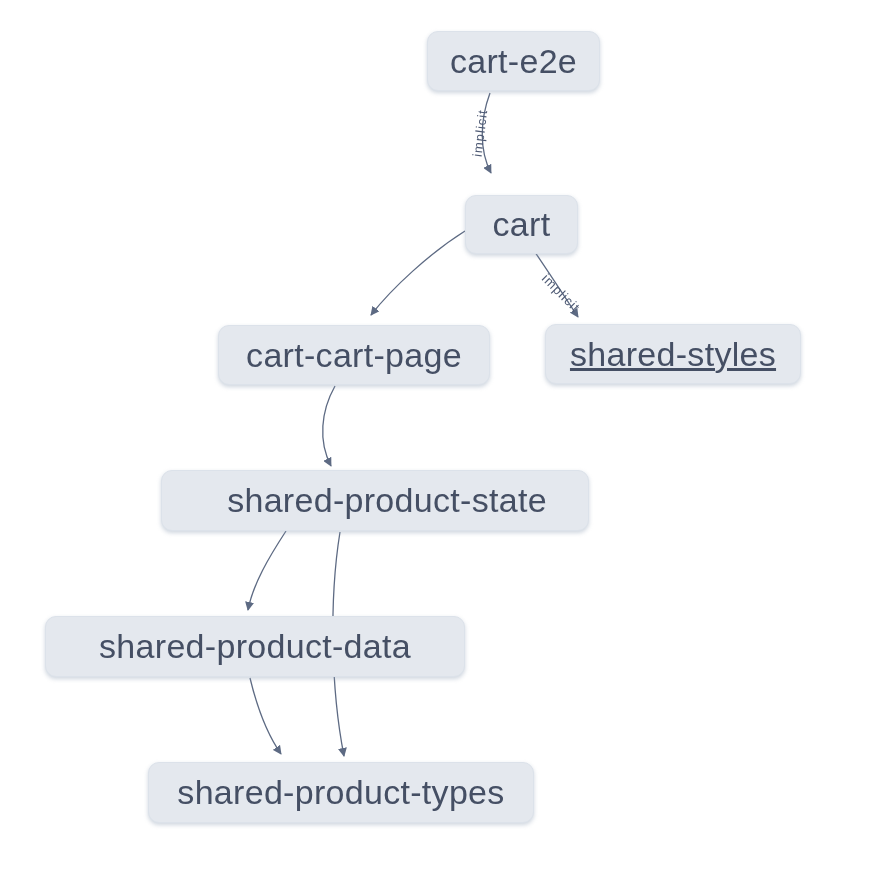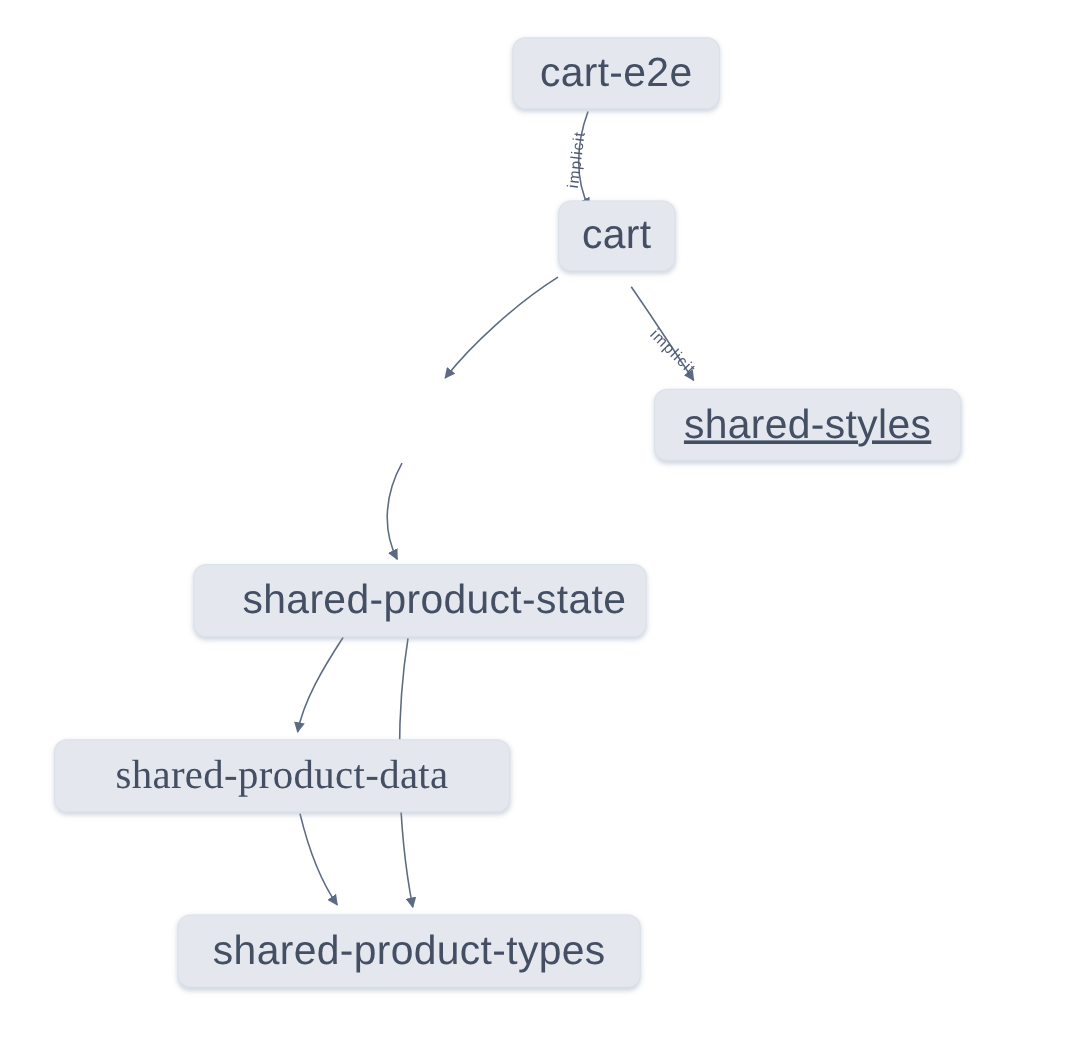--- a/index.html
+++ b/index.html
@@ -44,25 +44,25 @@
   }
   .edge-label {
     position: absolute;
     color: #4e5a74;
     font-size: 13px;
     letter-spacing: 1px;
     white-space: nowrap;
     pointer-events: none;
   }
   #node-cart-e2e              { left: 427px; top: 31px;  width: 173px; height: 60px; }
-  #node-cart                  { left: 465px; top: 167px; width: 98px;  height: 59px; }
+  #node-cart                  { left: 465px; top: 195px; width: 113px;  height: 59px; }
   #node-cart-cart-page        { left: 218px; top: 325px; width: 272px; height: 60px; }
   #node-shared-styles         { left: 545px; top: 324px; width: 256px; height: 60px; text-decoration: underline; }
-  #node-shared-product-state  { left: 161px; top: 470px; width: 378px; height: 61px; padding-left: 24px; }
-  #node-shared-product-data   { left: 45px;  top: 616px; width: 380px; height: 61px; font-family: Liberation Serif, serif; }
+  #node-shared-product-state  { left: 161px; top: 470px; width: 428px; height: 61px; padding-left: 24px; }
+  #node-shared-product-data   { left: 45px;  top: 616px; width: 420px; height: 61px; }
   #node-shared-product-types  { left: 148px; top: 762px; width: 386px; height: 61px; }
 
   #edge-label-0 {
     left: 480px; top: 133px;
     transform: translate(-50%, -50%) rotate(-83deg);
   }
   #edge-label-2 {
     left: 561px; top: 293px;
     transform: translate(-50%, -50%) rotate(45deg);
   }
@@ -95,20 +95,23 @@
   </svg>
 
   <div class="node" id="node-cart-e2e">
     <span>cart-e2e</span>
   </div>
 
   <div class="node" id="node-cart">
     <span>cart</span>
   </div>
 
+  <div class="node" id="node-cart-cart-page">
+    <span>cart-cart-page</span>
+  </div>
 
   <div class="node" id="node-shared-styles">
     <span>shared-styles</span>
   </div>
 
   <div class="node" id="node-shared-product-state">
     <span>shared-product-state</span>
   </div>
 
   <div class="node" id="node-shared-product-data">

